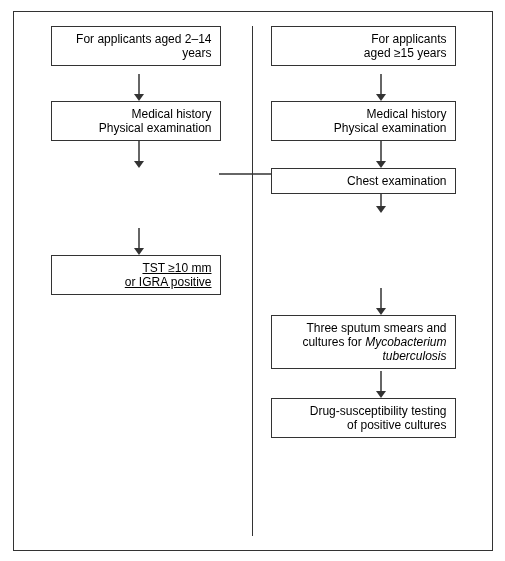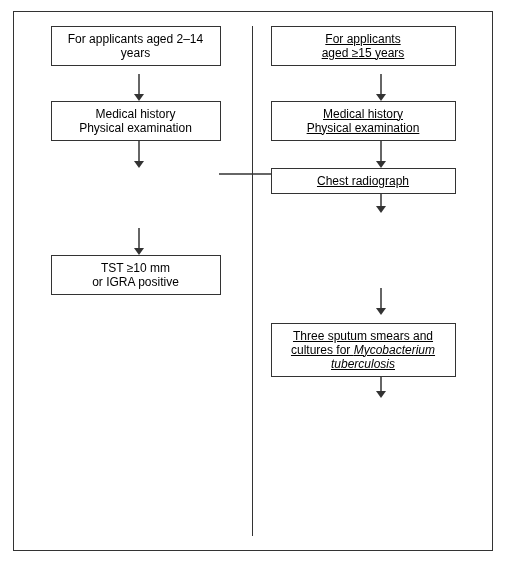--- a/index.html
+++ b/index.html
@@ -33,31 +33,30 @@
     .col-right {
       width: 52%;
       display: flex;
       flex-direction: column;
       align-items: center;
       gap: 0;
       position: relative;
     }
     .box {
       border: 1.5px solid #333;
-      text-align: center;
+      text-align: right;
       padding: 5px 8px;
       background: #fff;
       position: relative;
     }
     .box-left {
       width: 160px;
     }
     .box-right {
       width: 175px;
-      text-decoration: underline;
     }
     .italic { font-style: italic; }
 
     .columns-wrapper {
       display: flex;
       width: 100%;
       height: 100%;
       position: relative;
     }
   </style>
@@ -101,42 +100,45 @@
       <div class="box box-left" style="position:absolute;top:0;left:27px;width:170px;">
         <span>For applicants
 aged 2–14 years</span>
       </div>
 
       <div class="box box-left" style="position:absolute;top:75px;left:27px;width:170px;">
         <span>Medical history<br>Physical examination</span>
       </div>
 
 
-      <div class="box box-left" style="position:absolute;top:229px;left:27px;width:170px;">
+      <div class="box box-left" style="position:absolute;top:229px;left:27px;width:170px;text-decoration:underline;">
         <span>TST ≥10 mm<br>or IGRA positive</span>
       </div>
     </div>
 
     <div class="col-right" style="position:absolute;left:230px;top:0;width:250px;height:100%;">
 
       <div class="box box-right" style="position:absolute;top:0;left:17px;width:185px;">
         <span>For applicants<br>aged ≥15 years</span>
       </div>
 
       <div class="box box-right" style="position:absolute;top:75px;left:17px;width:185px;">
         <span>Medical history<br>Physical examination</span>
       </div>
 
       <div class="box box-right" style="position:absolute;top:142px;left:17px;width:185px;">
-        <span>Chest radiograph</span>
+        <span>Chest examination</span>
       </div>
 
 
-      <div class="box box-right" style="position:absolute;top:289px;left:17px;width:185px;margin-top:8px;">
+      <div class="box box-right" style="position:absolute;top:289px;left:17px;width:185px;">
         <span>Three sputum smears and<br>cultures for <span class="italic">Mycobacterium<br>tuberculosis</span></span>
       </div>
 
+      <div class="box box-right" style="position:absolute;top:372px;left:17px;width:185px;">
+        <span>Drug-susceptibility testing<br>of positive cultures</span>
+      </div>
     </div>
 
     <div style="position:absolute;left:228px;top:0;width:1.5px;height:100%;background:#333;"></div>
 
   </div>
 </div>
 
 </body></html>

